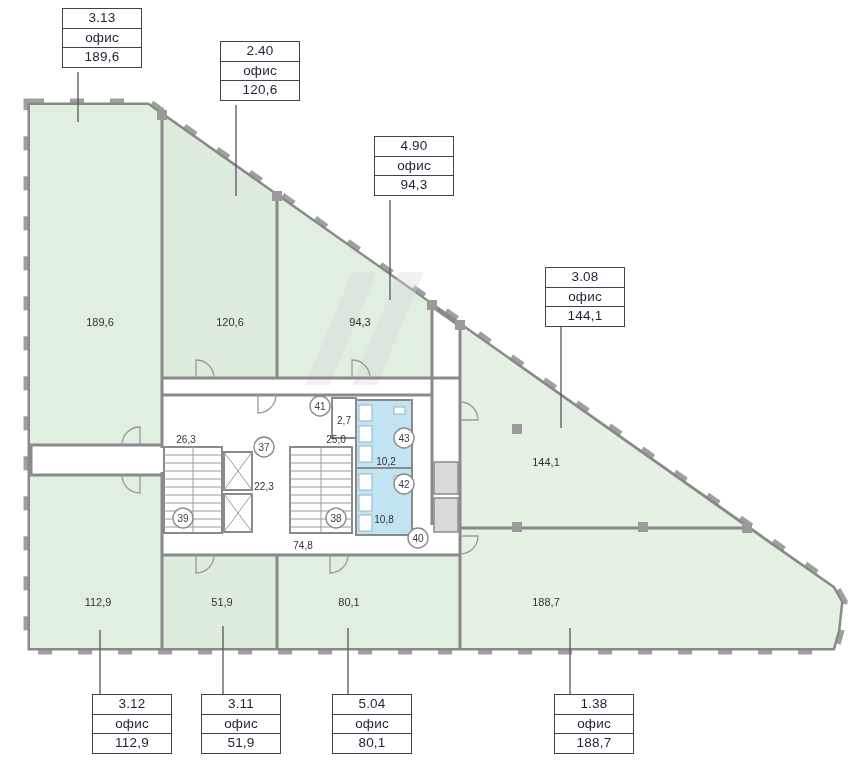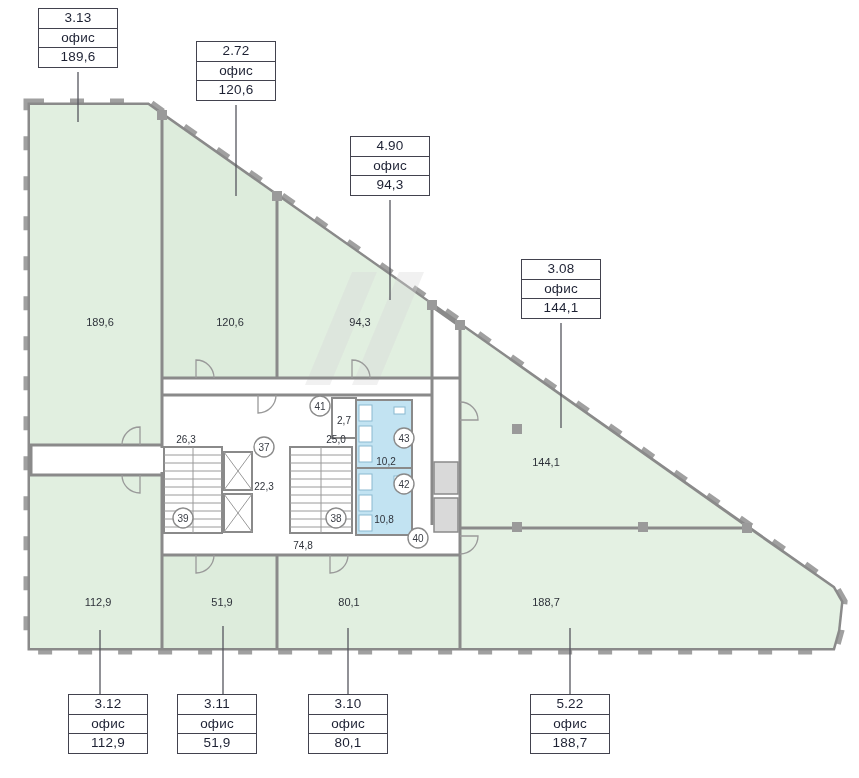--- a/index.html
+++ b/index.html
@@ -1,19 +1,19 @@
 <!DOCTYPE html>
 <html><head>
 <meta charset="utf-8">
 <style>
   html,body{margin:0;padding:0;background:#ffffff;}
   body{font-family:"Liberation Sans", sans-serif;}
   #stage{position:relative;width:859px;height:778px;background:#ffffff;overflow:hidden;}
   #plan-svg{position:absolute;left:0;top:0;}
-  .callout{position:absolute;width:80px;}
+  .callout{position:absolute;width:80px;margin-left:24px;}
   .callout .row{
     box-sizing:border-box;width:80px;height:21px;line-height:18.5px;
     border:1.5px solid #42424e;background:#ffffff;text-align:center;
     font-size:13.5px;color:#1d2133;letter-spacing:.2px;
   }
   .callout .row + .row{margin-top:-1.5px;}
   svg text{font-family:"Liberation Sans", sans-serif;fill:#2e323a;}
   svg text.arealabel{font-size:11px;}
   svg text.corelabel{font-size:10px;}
   svg text.poslabel{font-size:10px;fill:#3a3e46;}
@@ -184,54 +184,54 @@
   </g>
 </svg>
 
 <div class="callout" style="left:38px;top:8px;">
   <div class="row">3.13</div>
   <div class="row">офис</div>
   <div class="row">189,6</div>
 </div>
 
 <div class="callout" style="left:196px;top:41px;">
-  <div class="row">2.72</div>
+  <div class="row">2.40</div>
   <div class="row">офис</div>
   <div class="row">120,6</div>
 </div>
 
 <div class="callout" style="left:350px;top:136px;">
   <div class="row">4.90</div>
   <div class="row">офис</div>
   <div class="row">94,3</div>
 </div>
 
-<div class="callout" style="left:521px;top:259px;">
+<div class="callout" style="left:521px;top:267px;">
   <div class="row">3.08</div>
   <div class="row">офис</div>
   <div class="row">144,1</div>
 </div>
 
 <div class="callout" style="left:60px;top:694px;padding-left:8px;">
   <div class="row">3.12</div>
   <div class="row">офис</div>
   <div class="row">112,9</div>
 </div>
 
 <div class="callout" style="left:177px;top:694px;">
   <div class="row">3.11</div>
   <div class="row">офис</div>
   <div class="row">51,9</div>
 </div>
 
 <div class="callout" style="left:308px;top:694px;">
-  <div class="row">3.10</div>
+  <div class="row">5.04</div>
   <div class="row">офис</div>
   <div class="row">80,1</div>
 </div>
 
 <div class="callout" style="left:530px;top:694px;">
-  <div class="row">5.22</div>
+  <div class="row">1.38</div>
   <div class="row">офис</div>
   <div class="row">188,7</div>
 </div>
 
 </div>
 
 </body></html>

